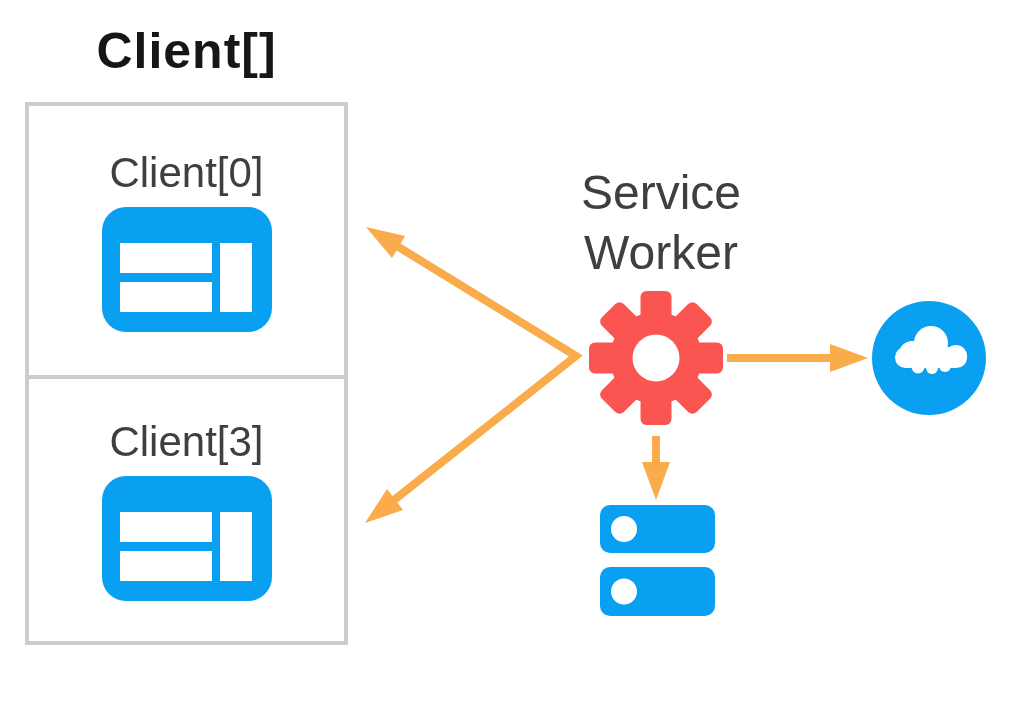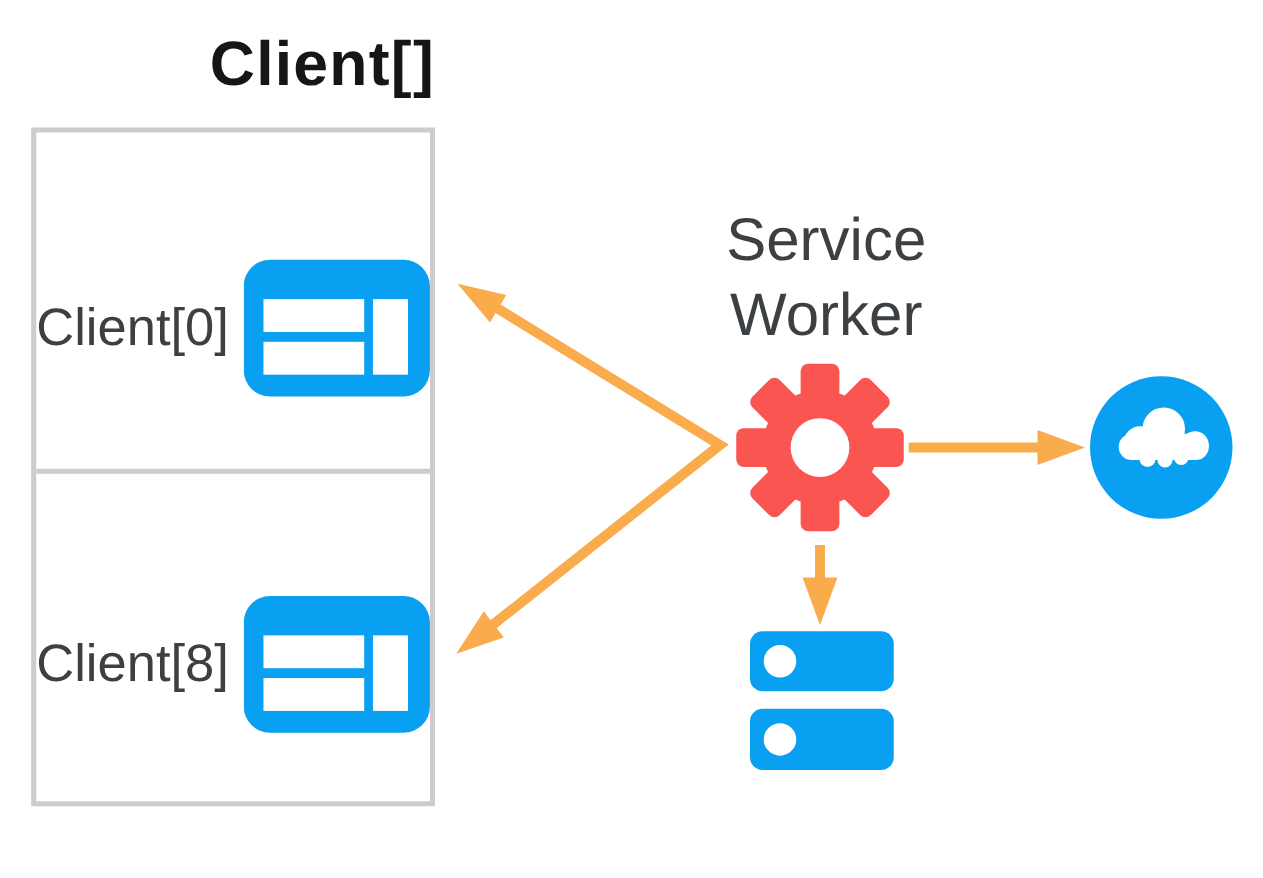--- a/index.html
+++ b/index.html
@@ -1,34 +1,34 @@
 <!DOCTYPE html>
 <html style="--blue: #0AA0F2; --red: #FB5551; --orange: #FAAB4C; --border: #CCCCCC; --label: #3C4043; --title: #161616;"><head>
 <meta charset="utf-8">
 <style>
   html,body{margin:0;padding:0;background:#fff;}
   .canvas{
     position:relative;width:1010px;height:702px;background:#fff;overflow:hidden;
     font-family:"Liberation Sans", sans-serif;
   }
   .diagram-title{
-    position:absolute;left:25px;top:22px;width:323px;text-align:right;
+    position:absolute;left:25px;top:22px;width:323px;text-align:center;
     font-size:50px;font-weight:700;letter-spacing:1px;color:var(--title,#161616);
   }
   .client-box{
     position:absolute;left:25px;top:102px;width:323px;height:543px;
     border:4px solid var(--border,#cccccc);box-sizing:border-box;background:#fff;
   }
   .client-divider{
     position:absolute;left:0;top:269px;width:100%;height:4px;
     background:var(--border,#cccccc);
   }
   .client-cell{
     position:absolute;left:0;width:100%;height:267px;
-    display:flex;flex-direction:row;align-items:center;
+    display:flex;flex-direction:column;align-items:center;
     padding-top:45px;box-sizing:border-box;gap:12px;
   }
   .client-cell.c0{top:0;}
   .client-cell.c1{top:269px;}
   .client-label{
     font-size:42px;font-weight:500;color:var(--label,#3c4043);line-height:1.05;
   }
   .web-icon{display:block;}
   .web-icon .body{fill:var(--blue,#0aa0f2);}
   .sw-label{
@@ -62,21 +62,21 @@
       <div class="client-label">Client[0]</div>
       <svg class="web-icon" width="170" height="125" viewBox="0 0 170 125">
         <rect class="body" x="0" y="0" width="170" height="125" rx="24"></rect>
         <rect fill="#ffffff" x="18" y="36" width="92" height="30"></rect>
         <rect fill="#ffffff" x="18" y="75" width="92" height="30"></rect>
         <rect fill="#ffffff" x="118" y="36" width="32" height="69"></rect>
       </svg>
     </div>
 
     <div class="client-cell c1">
-      <div class="client-label">Client[8]</div>
+      <div class="client-label">Client[3]</div>
       <svg class="web-icon" width="170" height="125" viewBox="0 0 170 125">
         <rect class="body" x="0" y="0" width="170" height="125" rx="24"></rect>
         <rect fill="#ffffff" x="18" y="36" width="92" height="30"></rect>
         <rect fill="#ffffff" x="18" y="75" width="92" height="30"></rect>
         <rect fill="#ffffff" x="118" y="36" width="32" height="69"></rect>
       </svg>
     </div>
   </div>
 
   <div class="sw-label">Service Worker</div>

